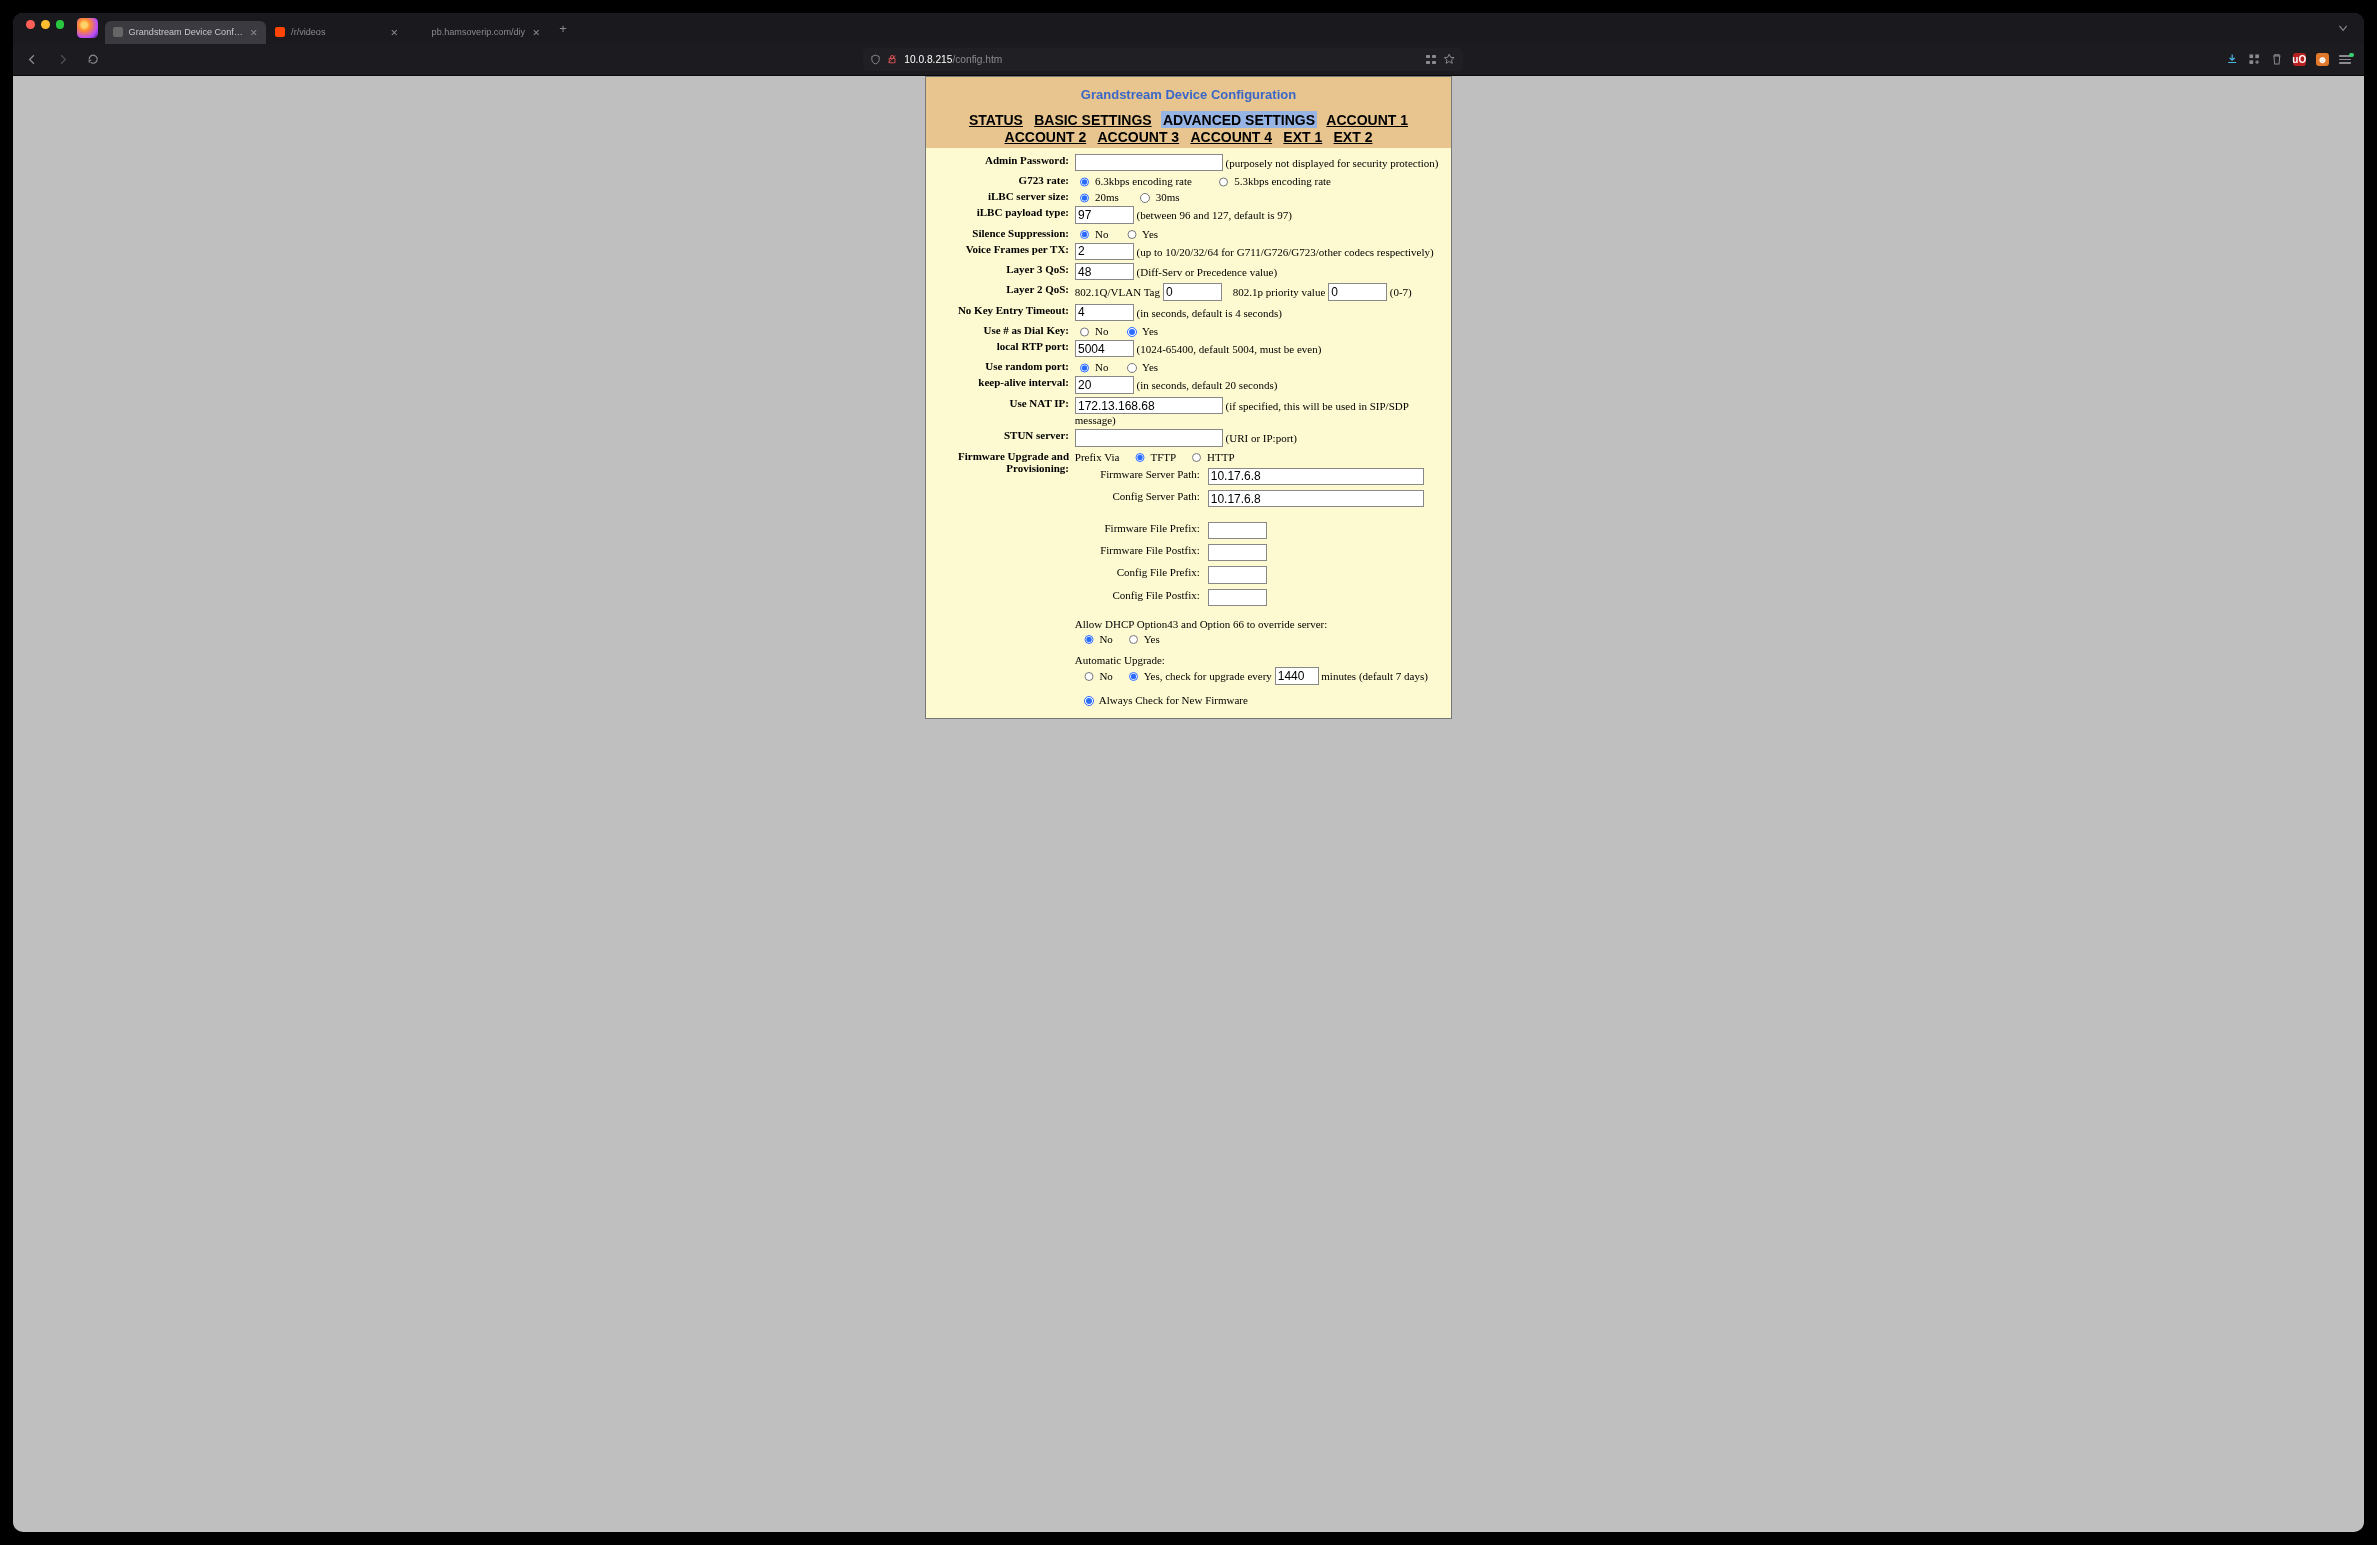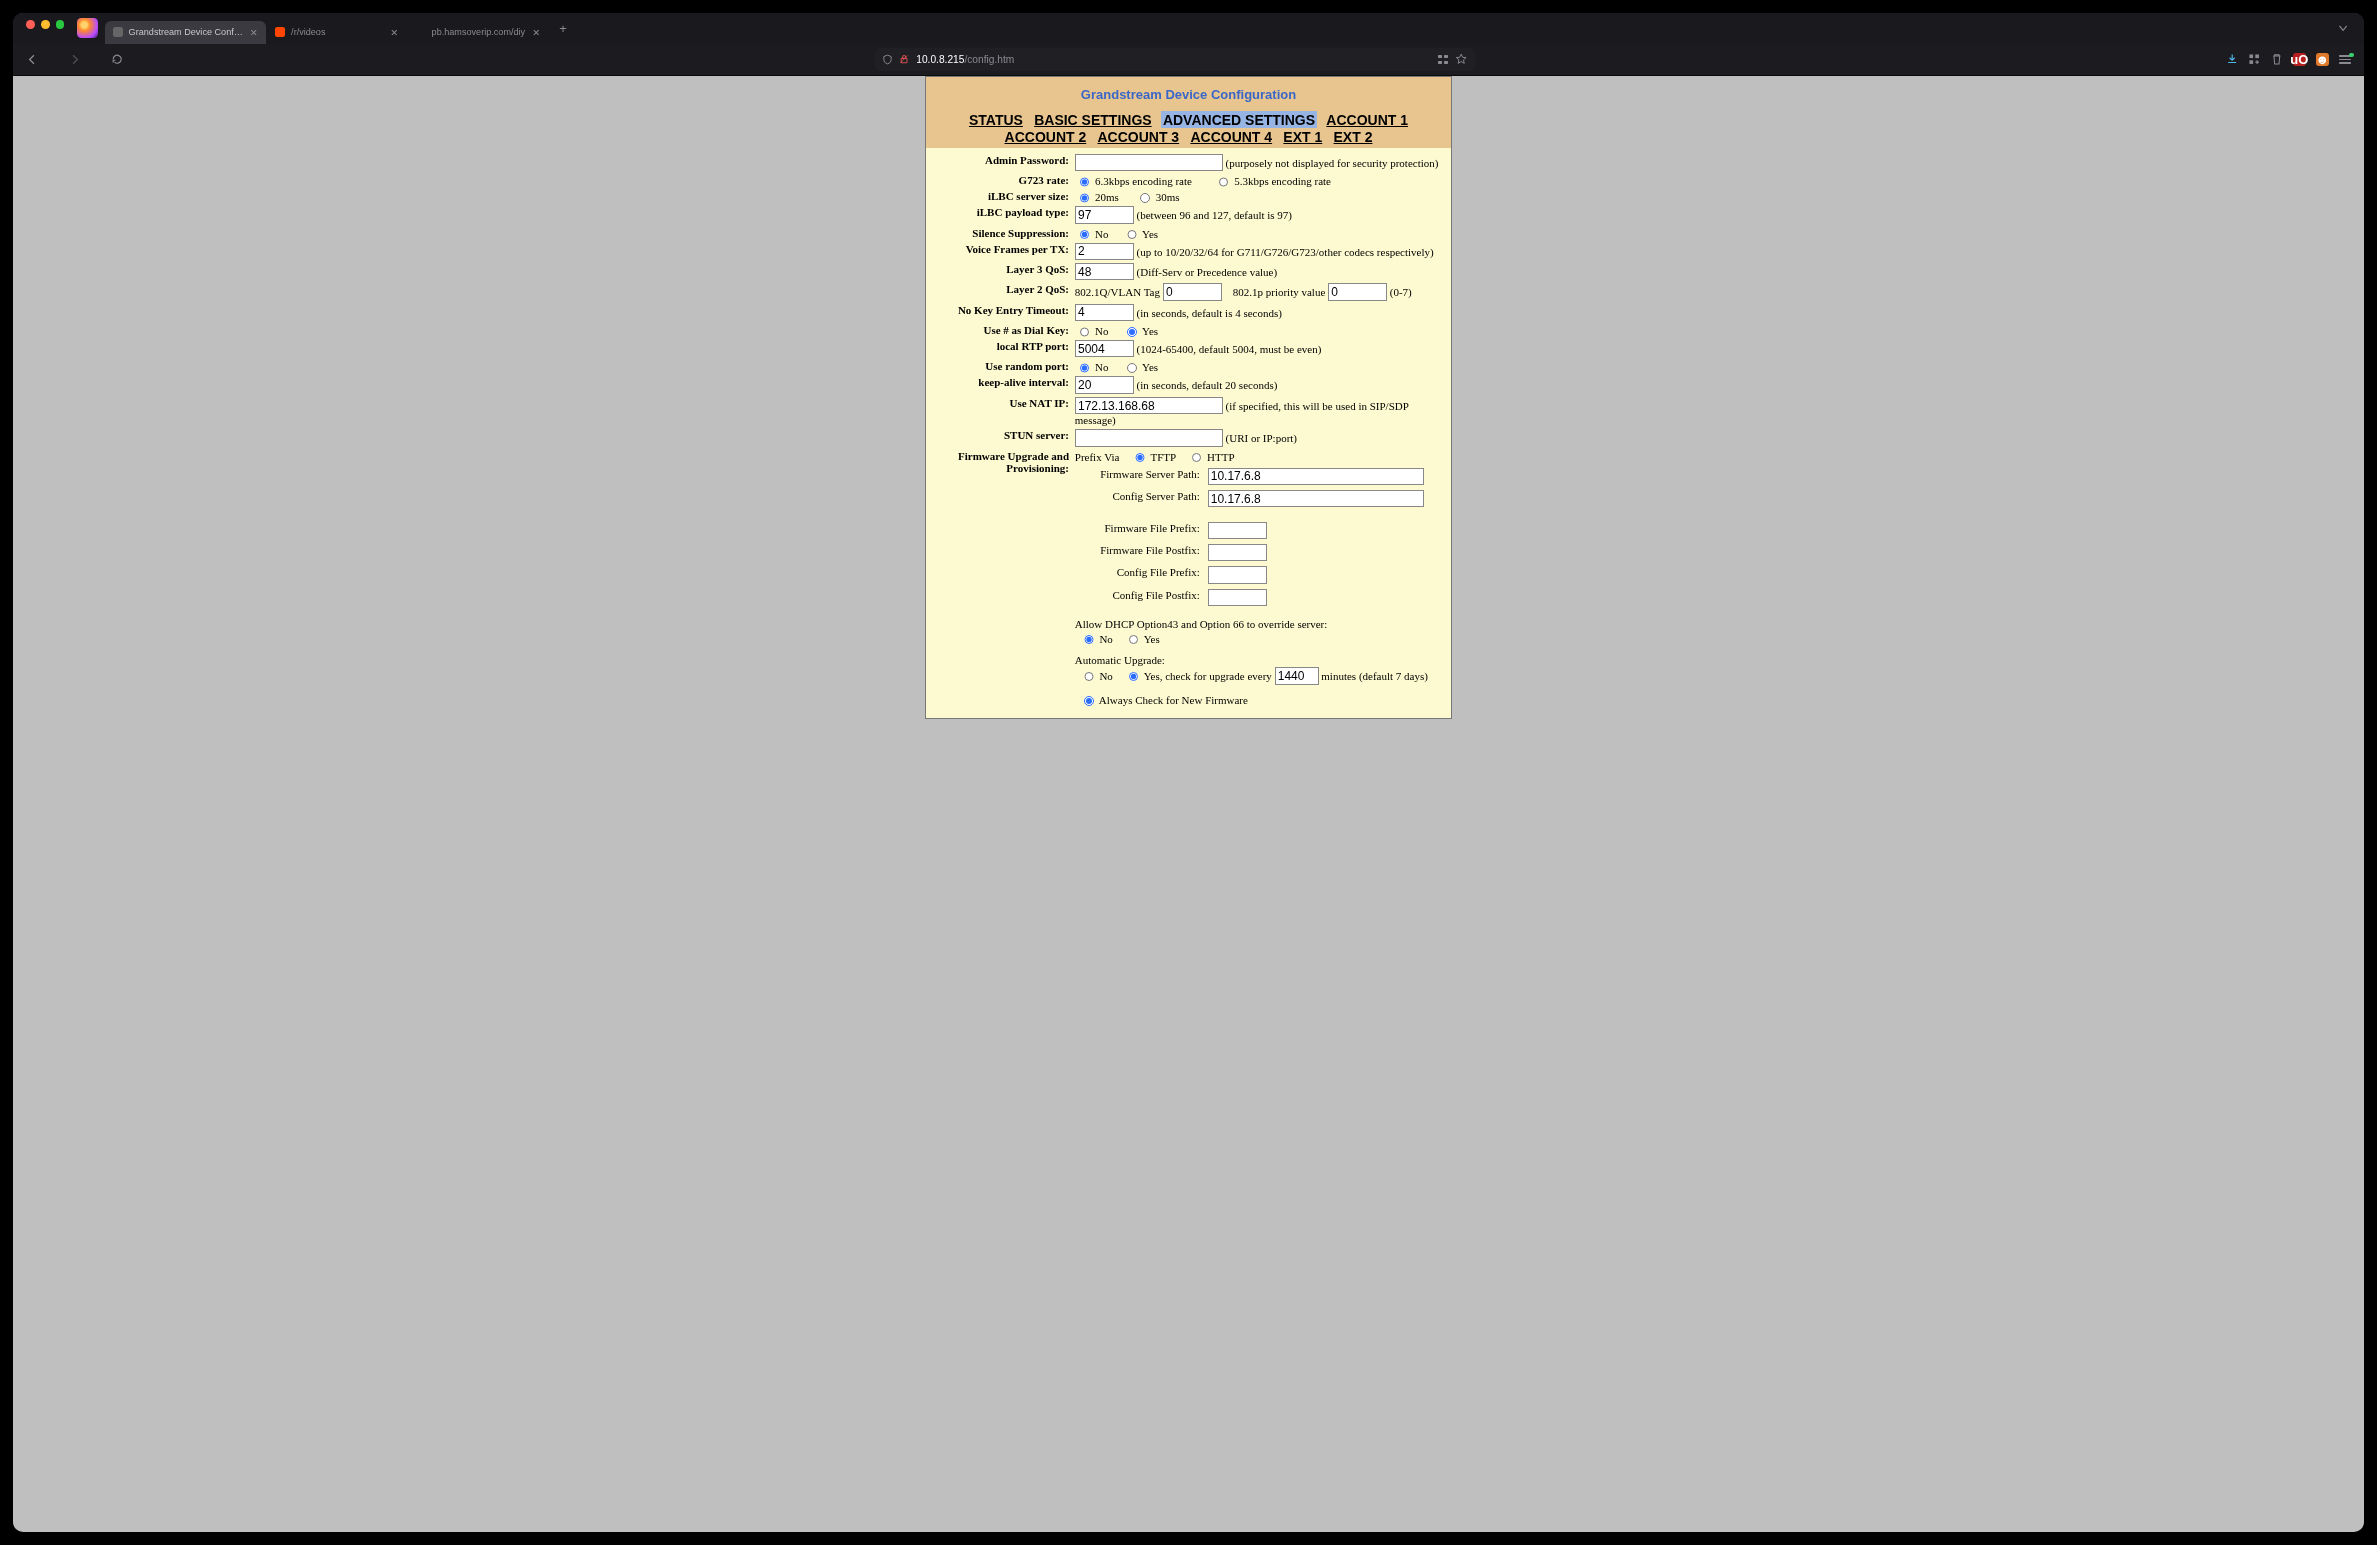--- a/index.html
+++ b/index.html
@@ -54,36 +54,36 @@
   .tab .close { width:10.2px; height:10.2px; display:flex; align-items:center; justify-content:center;
     color:var(--text-dim); font-size:9.5px; border-radius:2.2px;}
   .newtab { width:20.5px; height:20.5px; display:flex; align-items:center; justify-content:center;
     color:var(--text-dim); font-size:13px; border-radius:4.4px; margin-left:2.9px; align-self:center;}
   .tabspacer{flex:1;}
   .tabright { align-self:center; padding:0 10.2px; color:var(--text-dim);}
   .tabright svg{display:block;}
   
   .addrbar {
     height:32px; background: var(--chrome-bg); display:flex; align-items:center;
-    padding:0 8.8px; gap:20px; border-bottom:0.7px solid #0a0a0a;text-align:right;
+    padding:0 8.8px; gap:8px; border-bottom:0.7px solid #0a0a0a;text-align:right;
   }
   .navbtn { width:22px; height:22px; display:flex; align-items:center; justify-content:center;
     color:var(--text-dim); border-radius:4.4px;}
   .navbtn svg{display:block;}
   .addrfield { flex:1; height:23.4px; max-width:600px; margin:0 auto;
     background:#1f1f24; border-radius:5.1px; display:flex; align-items:center;
     padding:0 7.3px; gap:7.3px; color:var(--text-light); font-size:10.2px;}
   .addrfield .lockgrp{display:flex; gap:5.9px; align-items:center; color:var(--text-dim);}
   .addrfield .url .host{color:#fff;}
   .addrfield .url .path{color:var(--text-dim);}
   .addrright{display:flex; gap:7.3px; align-items:center; margin-left:auto; color:var(--text-dim);}
   .addrright .dots{display:grid; grid-template-columns:repeat(2,3.7px); grid-template-rows:repeat(2,3.7px); gap:2.2px;}
   .addrright .dots span{width:3.7px;height:3.7px;background:var(--text-dim);border-radius:0.7px;}
   .rightcluster{display:flex; gap:10.2px; align-items:center; padding:0 4.4px; color:var(--text-dim);}
-  .rightcluster .ext{width:13px;height:13px;border-radius:2.9px;display:flex;align-items:center;justify-content:center;font-size:13px;font-weight:700;}
+  .rightcluster .ext{width:13px;height:13px;border-radius:2.9px;display:flex;align-items:center;justify-content:center;font-size:10px;font-weight:700;}
   .ext.ublock{background:#b62020;color:#fff;}
   .ext.orange{background:#e07a2a;color:#fff;}
   .hamb{display:flex;flex-direction:column;gap:2.2px;position:relative;}
   .hamb span{width:11.7px;height:1.5px;background:var(--text-dim);border-radius:0.7px;}
   .hamb .dot{position:absolute;top:-2.2px;right:-2.9px;width:4.4px;height:4.4px;background:#36d36e;border-radius:50%;}
   
   .viewport { flex:1; background: var(--page-bg); overflow:auto; }
   .config-wrap { width:527px; margin:0 auto; border:0.7px solid #777;}
   .config-header{ background: var(--panel-outer); text-align:center; padding:10.2px 0 7.3px;}
   .config-header h1{ margin:0; font-size:13px; color:var(--panel-title); font-weight:700;}

